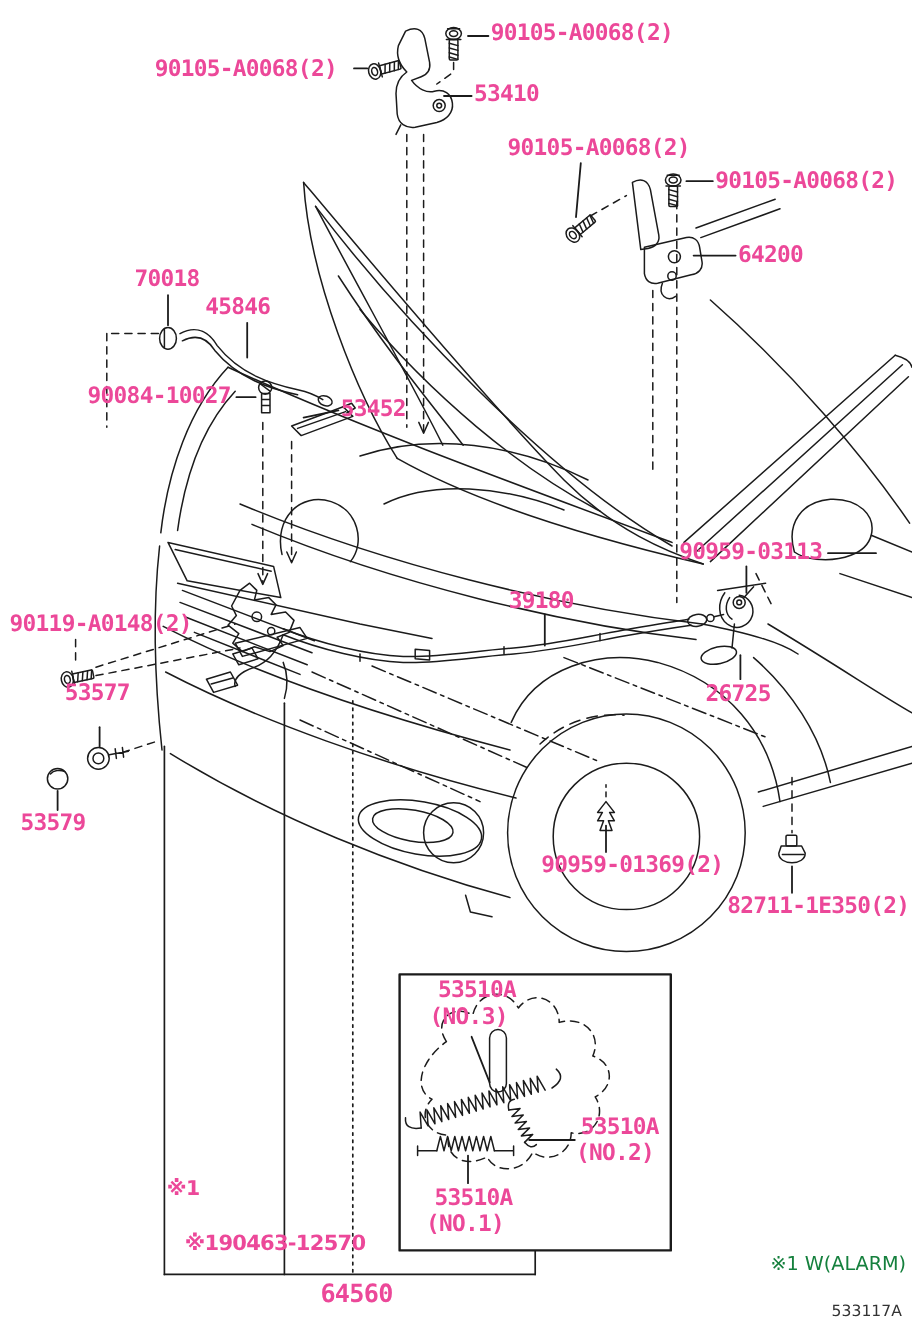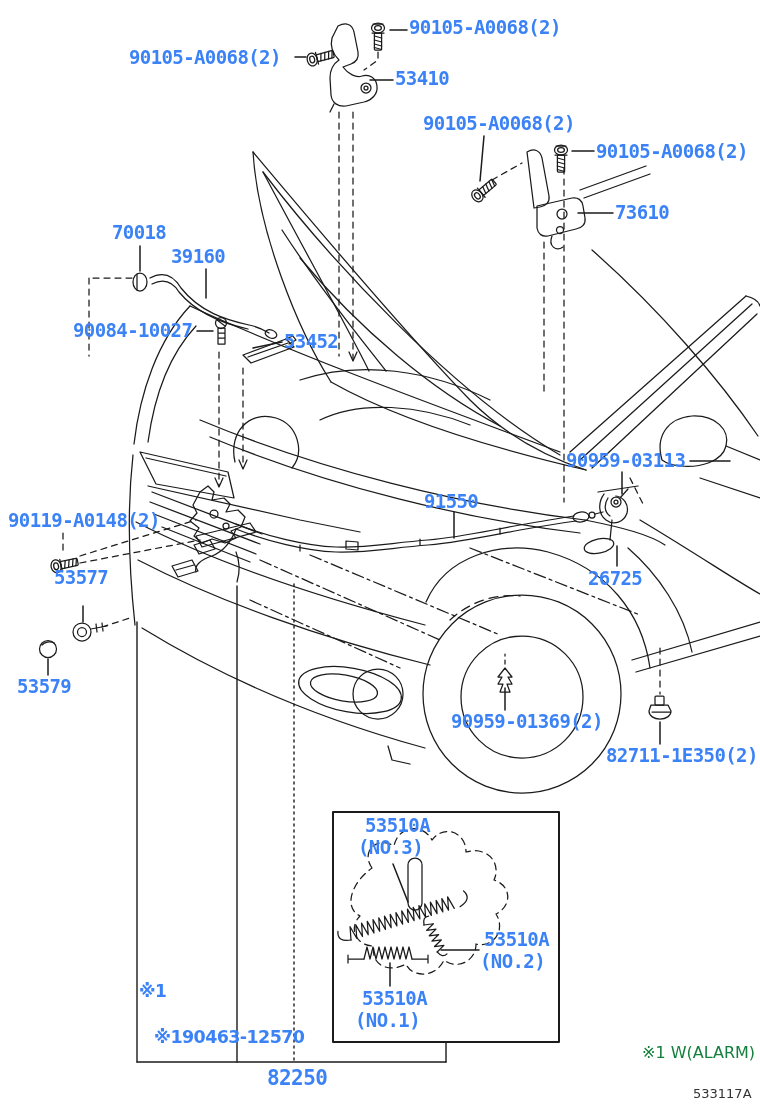--- a/index.html
+++ b/index.html
@@ -1,20 +1,20 @@
 <!DOCTYPE html>
 <html><head>
 <meta charset="utf-8">
 <style>
   html,body{margin:0;padding:0;background:#fff;}
   #stage{position:relative;width:760px;height:1112px;background:#ffffff;overflow:hidden;
          font-family:"DejaVu Sans Mono", monospace;}
   svg{position:absolute;left:0;top:0;}
   .lbl{position:absolute;font:700 19px "DejaVu Sans Mono", monospace;letter-spacing:-0.6px;
-       color:#3b82f6;white-space:nowrap;line-height:21px;}
+       color:#ec4899;white-space:nowrap;line-height:21px;}
   .lbl.sm{font-size:17.5px;text-align:right;}
   .lbl.big{font-size:21px;}
   .note{position:absolute;font:400 16px "DejaVu Sans", sans-serif;color:#15803d;white-space:nowrap;}
   .note.code{font-size:13px;color:#333;}
   .jp{font-family:"DejaVu Sans", sans-serif;font-weight:700;}
 </style>
 </head>
 <body>
 
 <div id="stage">
@@ -270,40 +270,40 @@
       <path d="M390,986 V963"></path>
     </g>
   </g>
 </svg>
 
 <div class="lbl" style="left:129px;top:47px">90105-A0068(2)</div>
 <div class="lbl" style="left:409px;top:17px">90105-A0068(2)</div>
 <div class="lbl" style="left:395px;top:68px">53410</div>
 <div class="lbl" style="left:423px;top:113px">90105-A0068(2)</div>
 <div class="lbl" style="left:596px;top:141px">90105-A0068(2)</div>
-<div class="lbl" style="left:615px;top:202px">73610</div>
+<div class="lbl" style="left:615px;top:202px">64200</div>
 <div class="lbl" style="left:112px;top:222px">70018</div>
-<div class="lbl" style="left:171px;top:246px">39160</div>
+<div class="lbl" style="left:171px;top:246px">45846</div>
 <div class="lbl" style="left:73px;top:320px">90084-10027</div>
 <div class="lbl" style="left:284px;top:331px">53452</div>
 <div class="lbl" style="left:566px;top:450px">90959-03113</div>
-<div class="lbl" style="left:424px;top:491px">91550</div>
+<div class="lbl" style="left:424px;top:491px">39180</div>
 <div class="lbl" style="left:8px;top:510px">90119-A0148(2)</div>
 <div class="lbl" style="left:54px;top:567px">53577</div>
 <div class="lbl" style="left:17px;top:676px">53579</div>
 <div class="lbl" style="left:588px;top:568px">26725</div>
 <div class="lbl" style="left:451px;top:711px">90959-01369(2)</div>
 <div class="lbl" style="left:606px;top:745px">82711-1E350(2)</div>
 
 <div class="lbl" style="left:365px;top:815px">53510A</div>
 <div class="lbl" style="left:358px;top:837px">(NO.3)</div>
 <div class="lbl" style="left:484px;top:929px">53510A</div>
 <div class="lbl" style="left:480px;top:951px">(NO.2)</div>
 <div class="lbl" style="left:362px;top:988px">53510A</div>
 <div class="lbl" style="left:355px;top:1010px">(NO.1)</div>
 
 <div class="lbl jp" style="left:139px;top:981px;font-size:17px">※1</div>
 <div class="lbl sm jp" style="left:154px;top:1027px">※190463-12570</div>
-<div class="lbl big" style="left:267px;top:1068px">82250</div>
+<div class="lbl big" style="left:267px;top:1068px">64560</div>
 <div class="note" style="left:642px;top:1043px">※1 W(ALARM)</div>
 <div class="note code" style="left:693px;top:1086px">533117A</div>
 
 </div>
 
 </body></html>

